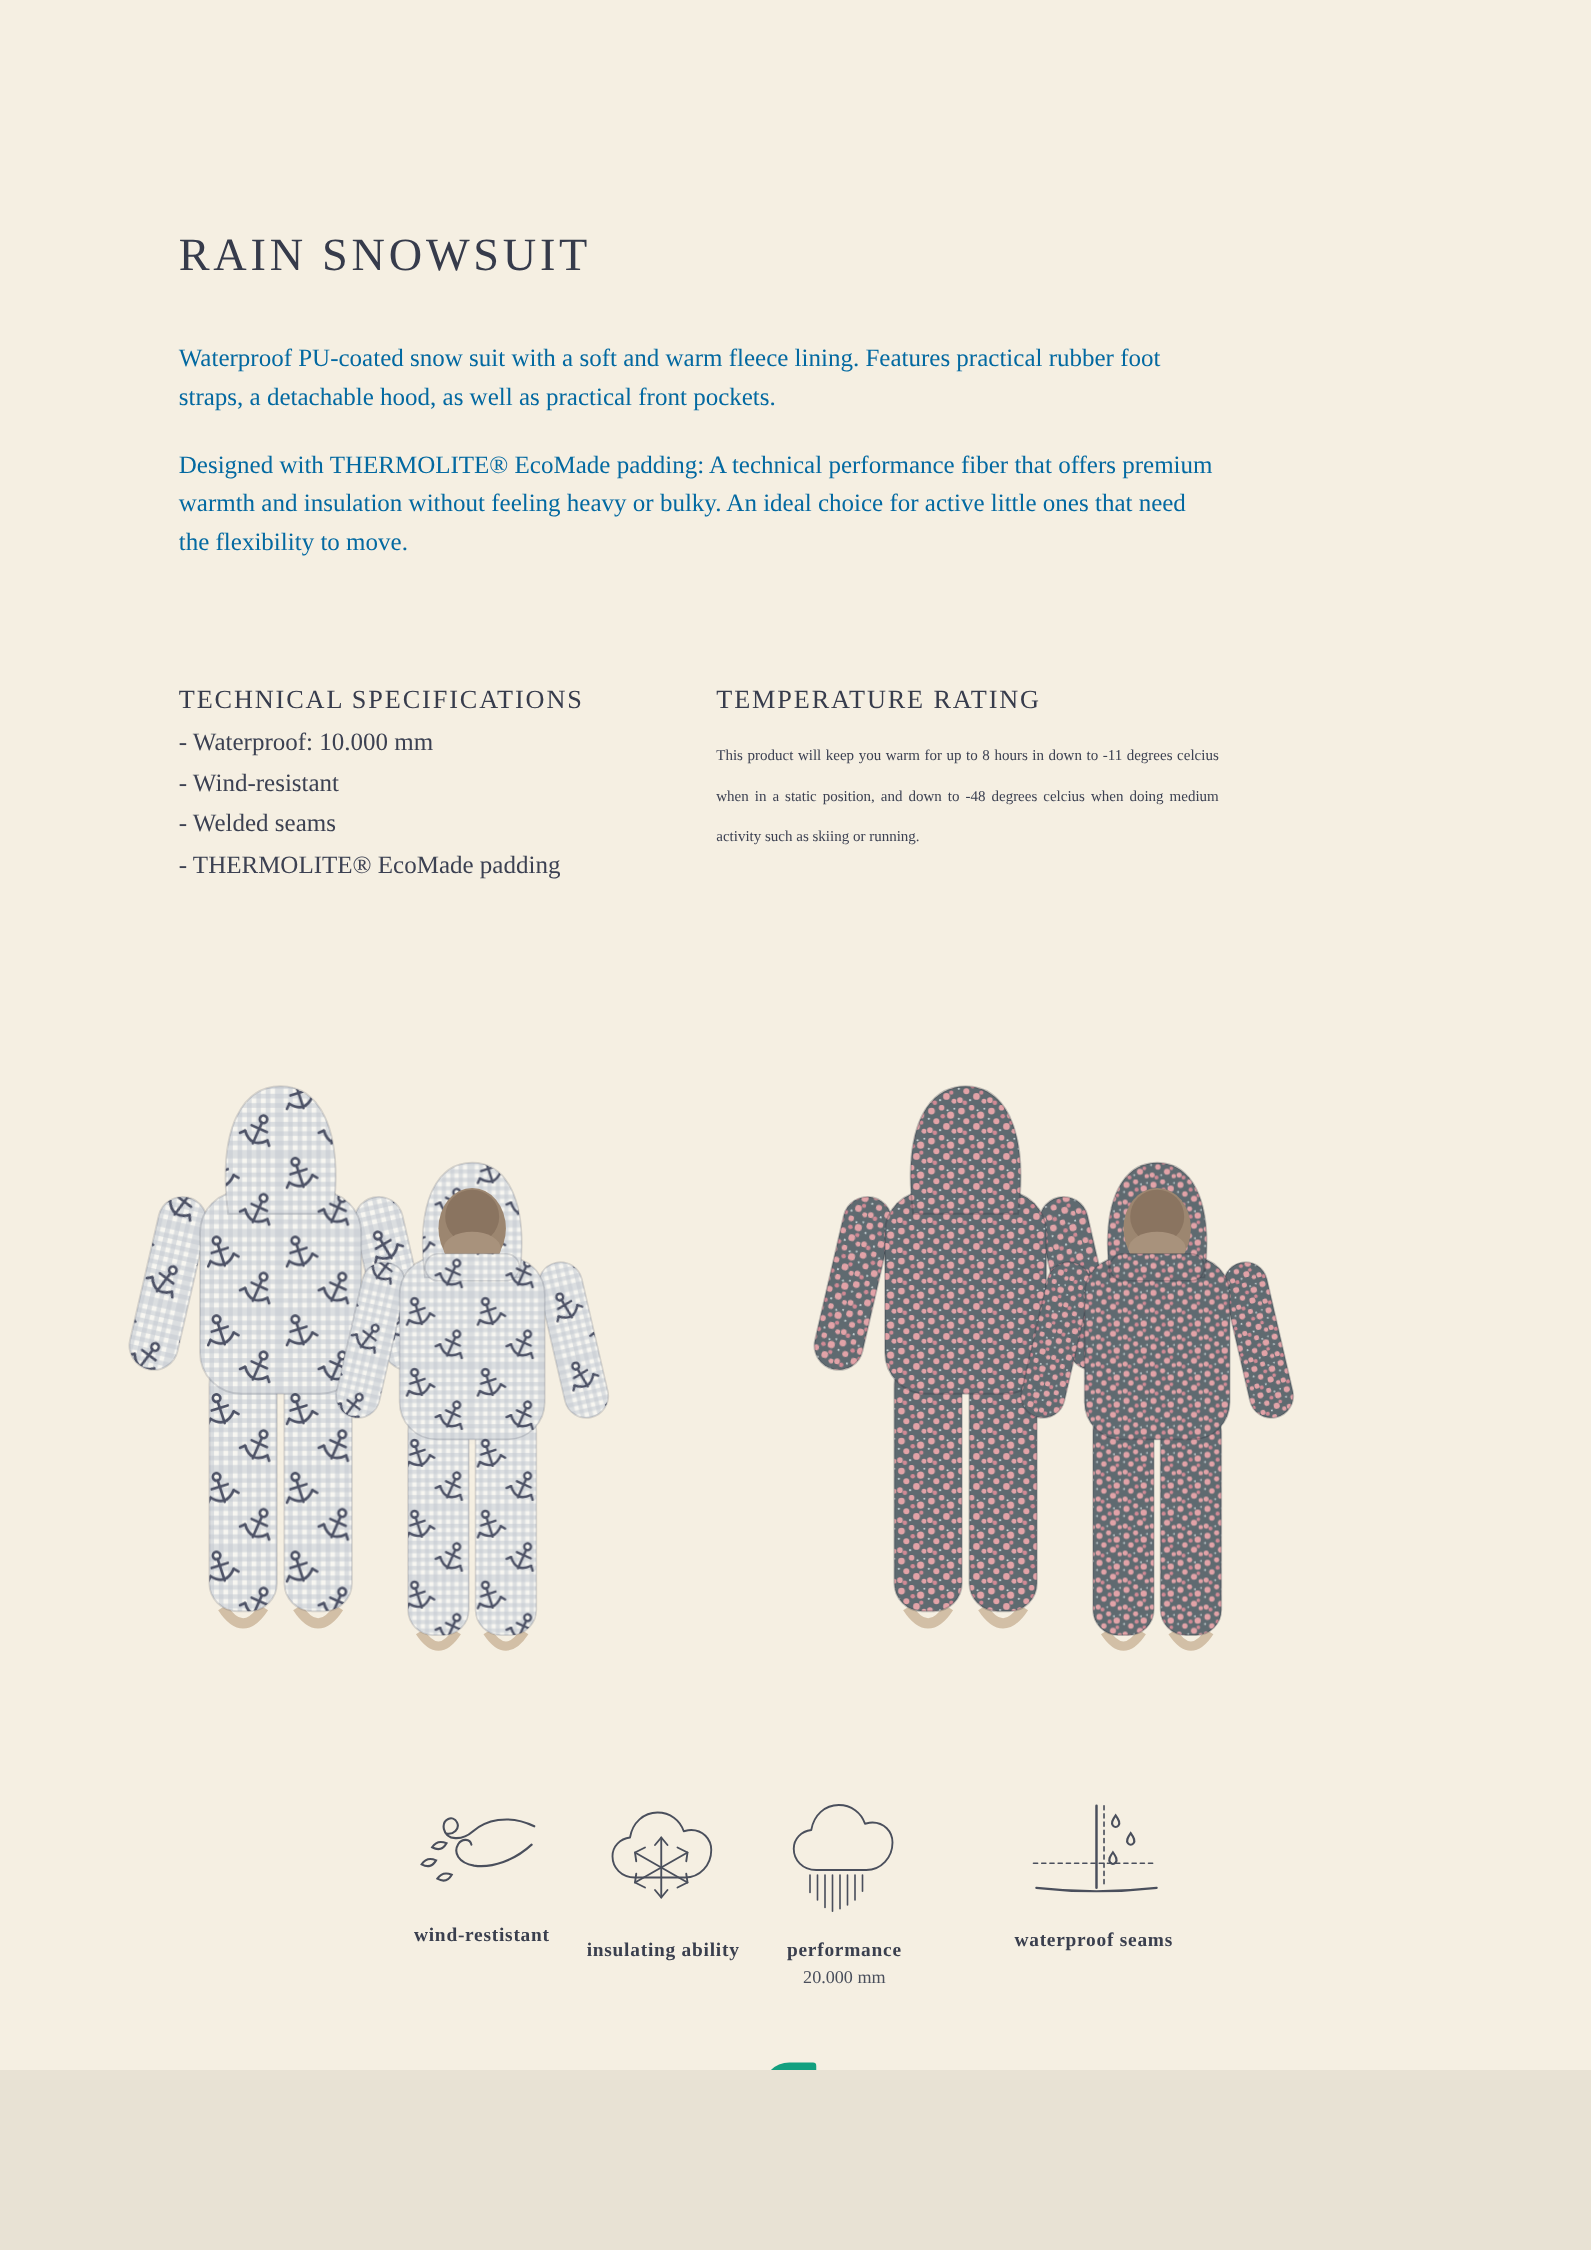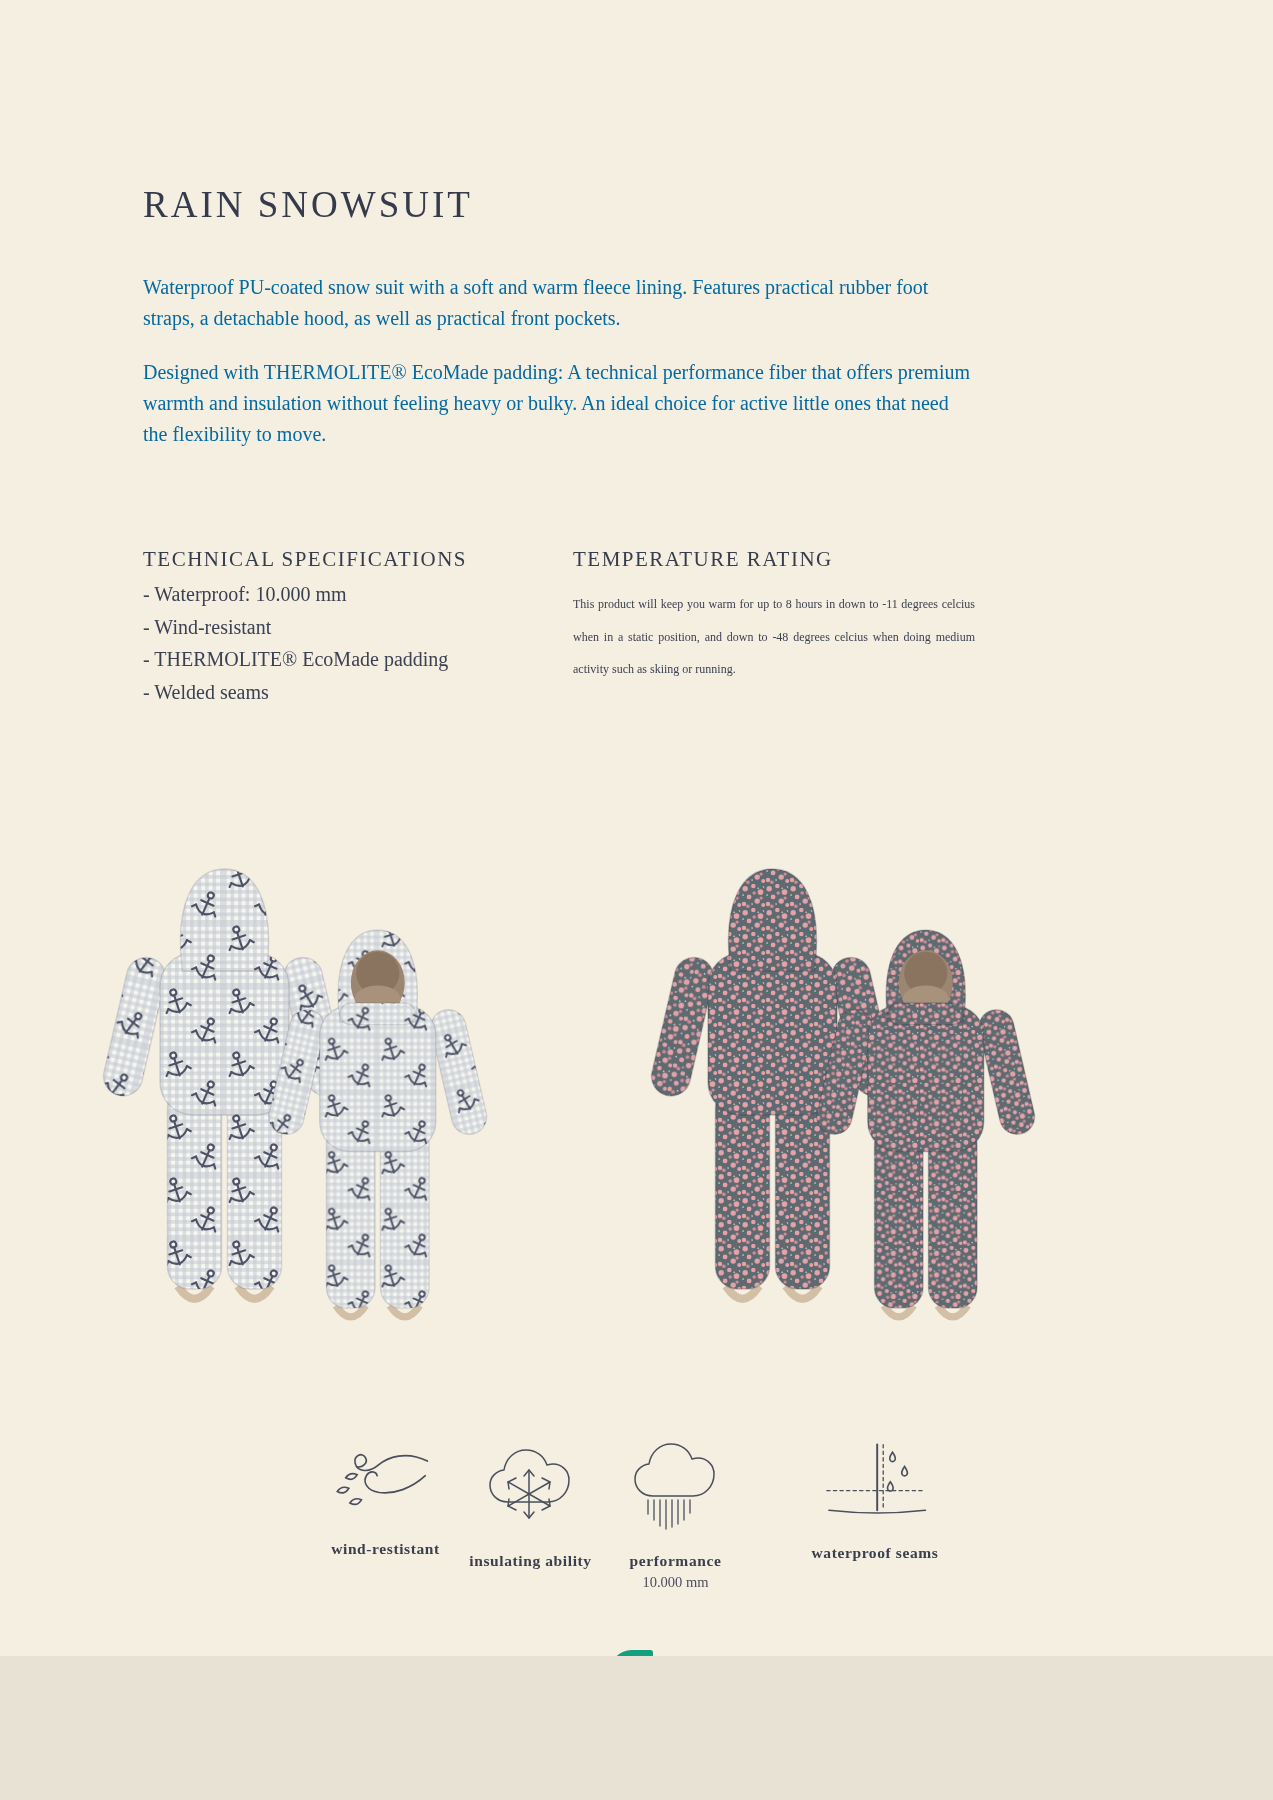--- a/index.html
+++ b/index.html
@@ -87,22 +87,22 @@
 
   <p class="para para1">Waterproof PU-coated snow suit with a soft and warm fleece lining. Features practical rubber foot straps, a detachable hood, as well as practical front pockets.</p>
   <p class="para para2">Designed with THERMOLITE® EcoMade padding: A technical performance fiber that offers premium warmth and insulation without feeling heavy or bulky. An ideal choice for active little ones that need the flexibility to move.</p>
 
   <h2 class="sec-heading h-tech">TECHNICAL SPECIFICATIONS</h2>
   <h2 class="sec-heading h-temp">TEMPERATURE RATING</h2>
 
   <ul class="tech-list">
     <li>- Waterproof: 10.000 mm</li>
     <li>- Wind-resistant</li>
+    <li>- Welded seams</li>
     <li>- THERMOLITE® EcoMade padding</li>
-    <li>- Welded seams</li>
   </ul>
 
   <p class="temp-body">This product will keep you warm for up to 8 hours in down to -11 degrees celcius when in a static position, and down to -48 degrees celcius when doing medium activity such as skiing or running.</p>
 
   <svg class="products-svg" width="945" height="495" viewBox="0 0 945 495">
     <defs>
       <pattern id="ging" width="5" height="5" patternUnits="userSpaceOnUse">
         <rect width="5" height="5" fill="#f7f6f1"></rect>
         <rect width="5" height="2.5" fill="#c5c9d1" opacity="0.55"></rect>
         <rect width="2.5" height="5" fill="#c5c9d1" opacity="0.55"></rect>
@@ -220,21 +220,21 @@
           <path d="M28,60 L28,80"></path>
           <path d="M34,60 L34,86"></path>
           <path d="M40,60 L40,89"></path>
           <path d="M46,60 L46,87"></path>
           <path d="M52,60 L52,84"></path>
           <path d="M58,60 L58,80"></path>
           <path d="M64,60 L64,73"></path>
         </g>
       </svg>
       <span class="f-label">performance</span>
-      <span class="f-sub">10.000 mm</span>
+      <span class="f-sub">20.000 mm</span>
     </div>
 
     <div class="feature f3">
       <svg width="110" height="92" viewBox="0 0 100 84" fill="none" stroke="#4a4f5c" stroke-width="1.5" stroke-linecap="round">
         <path d="M52,6 L52,66" stroke-width="1.8"></path>
         <path d="M57.5,6 L57.5,66" stroke-dasharray="3 3" stroke-width="1.2"></path>
         <path d="M6,48 L96,48" stroke-dasharray="3 3" stroke-width="1.2"></path>
         <path d="M8,66 Q52,71 96,66"></path>
         <path d="M66,13 C68.4,16.4 69.6,18.6 68,20.5 C66.8,21.9 65.2,21.9 64,20.5 C62.4,18.6 63.6,16.4 66,13 Z"></path>
         <path d="M77,26 C79.4,29.4 80.6,31.6 79,33.5 C77.8,34.9 76.2,34.9 75,33.5 C73.4,31.6 74.6,29.4 77,26 Z"></path>

